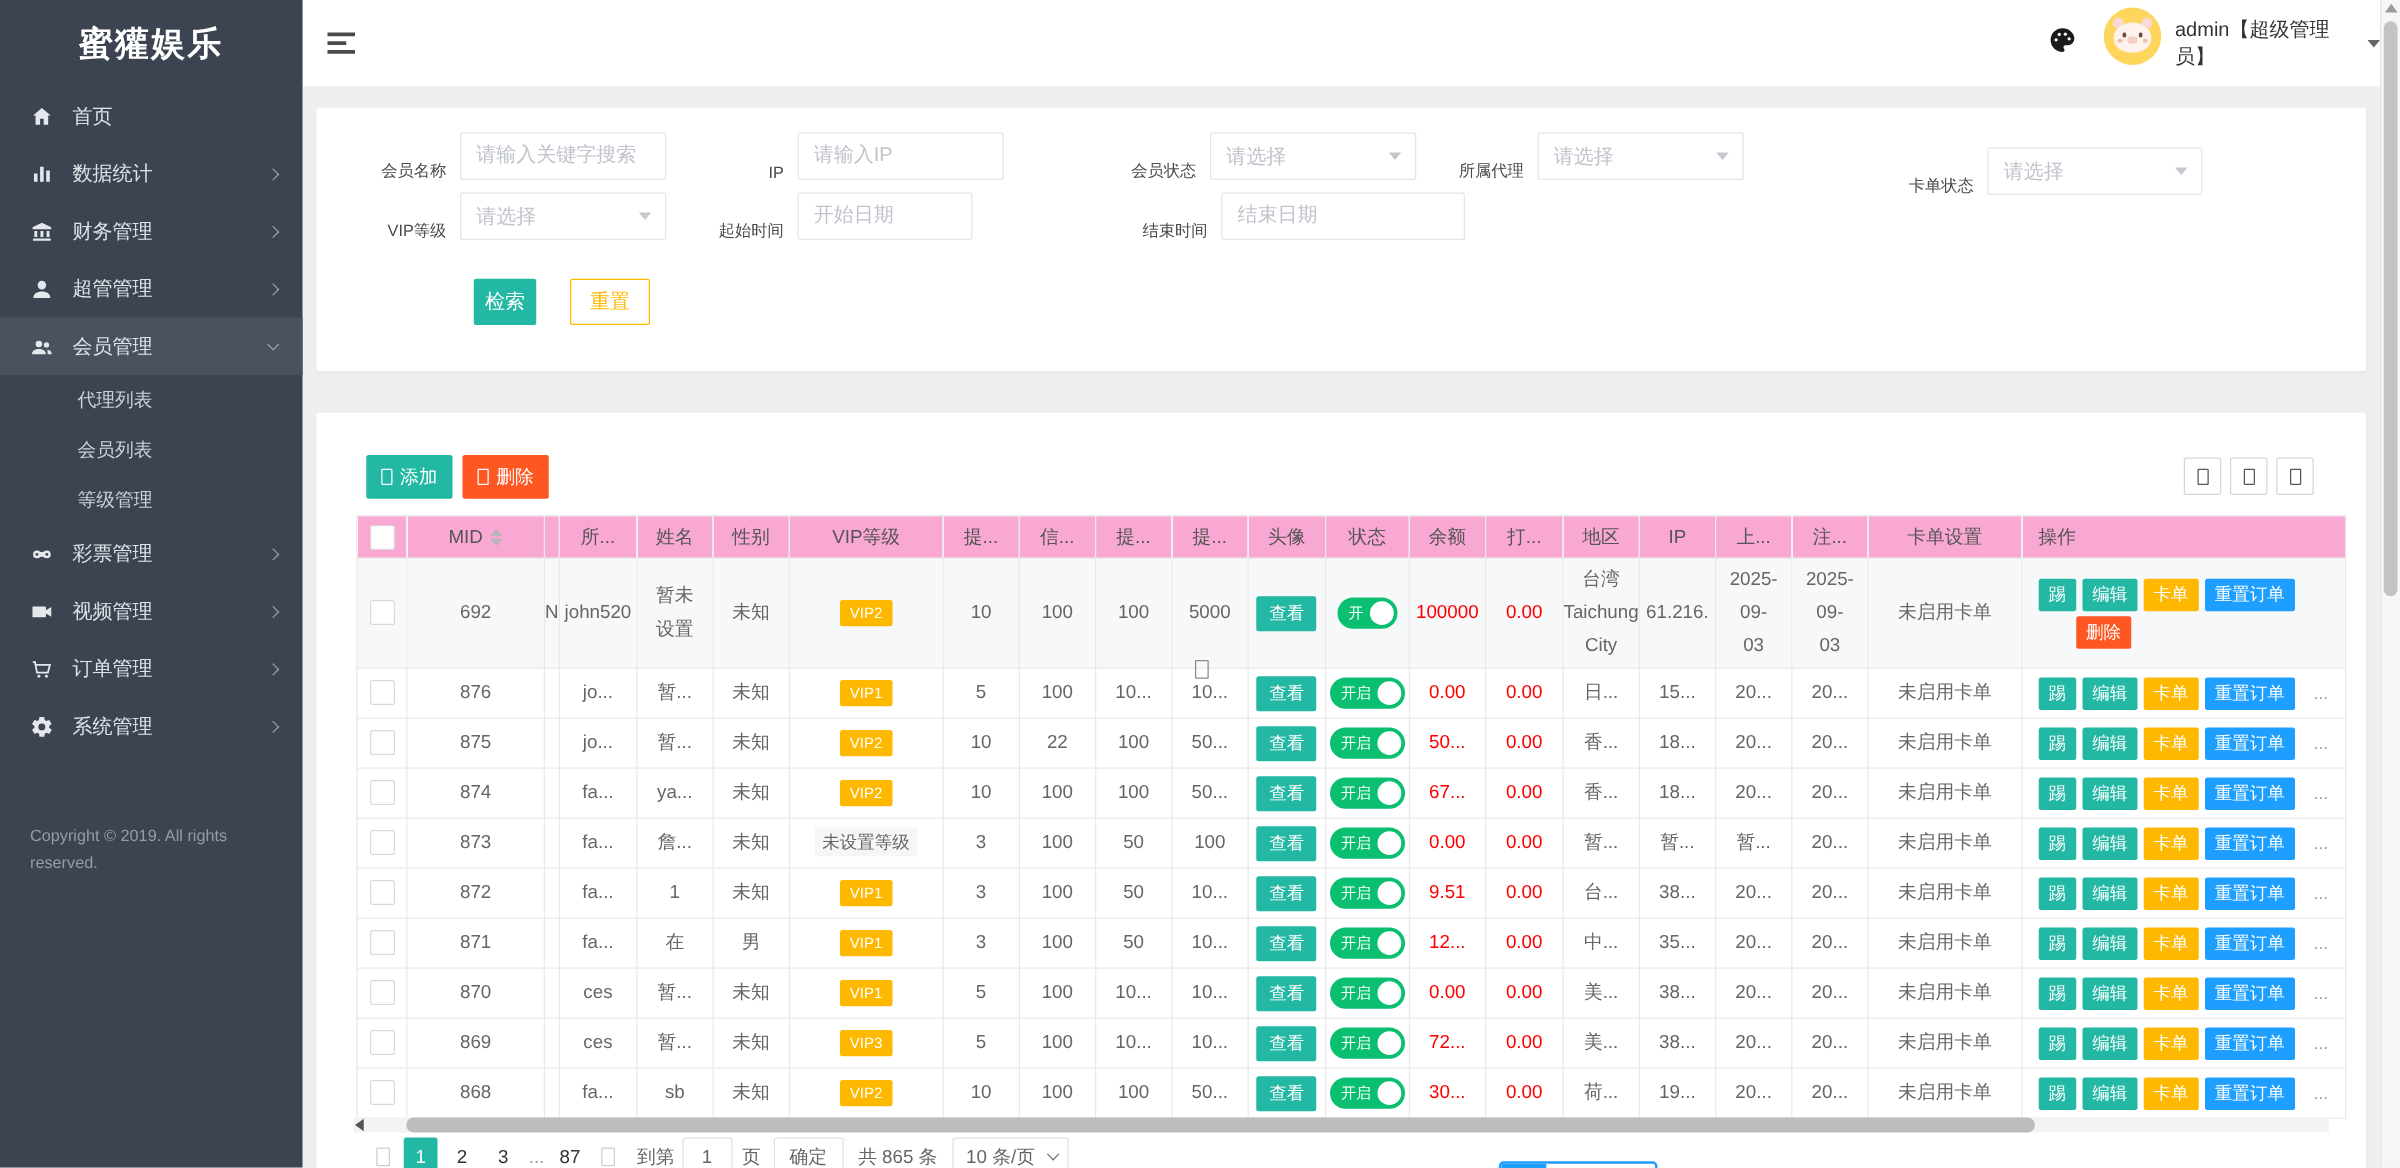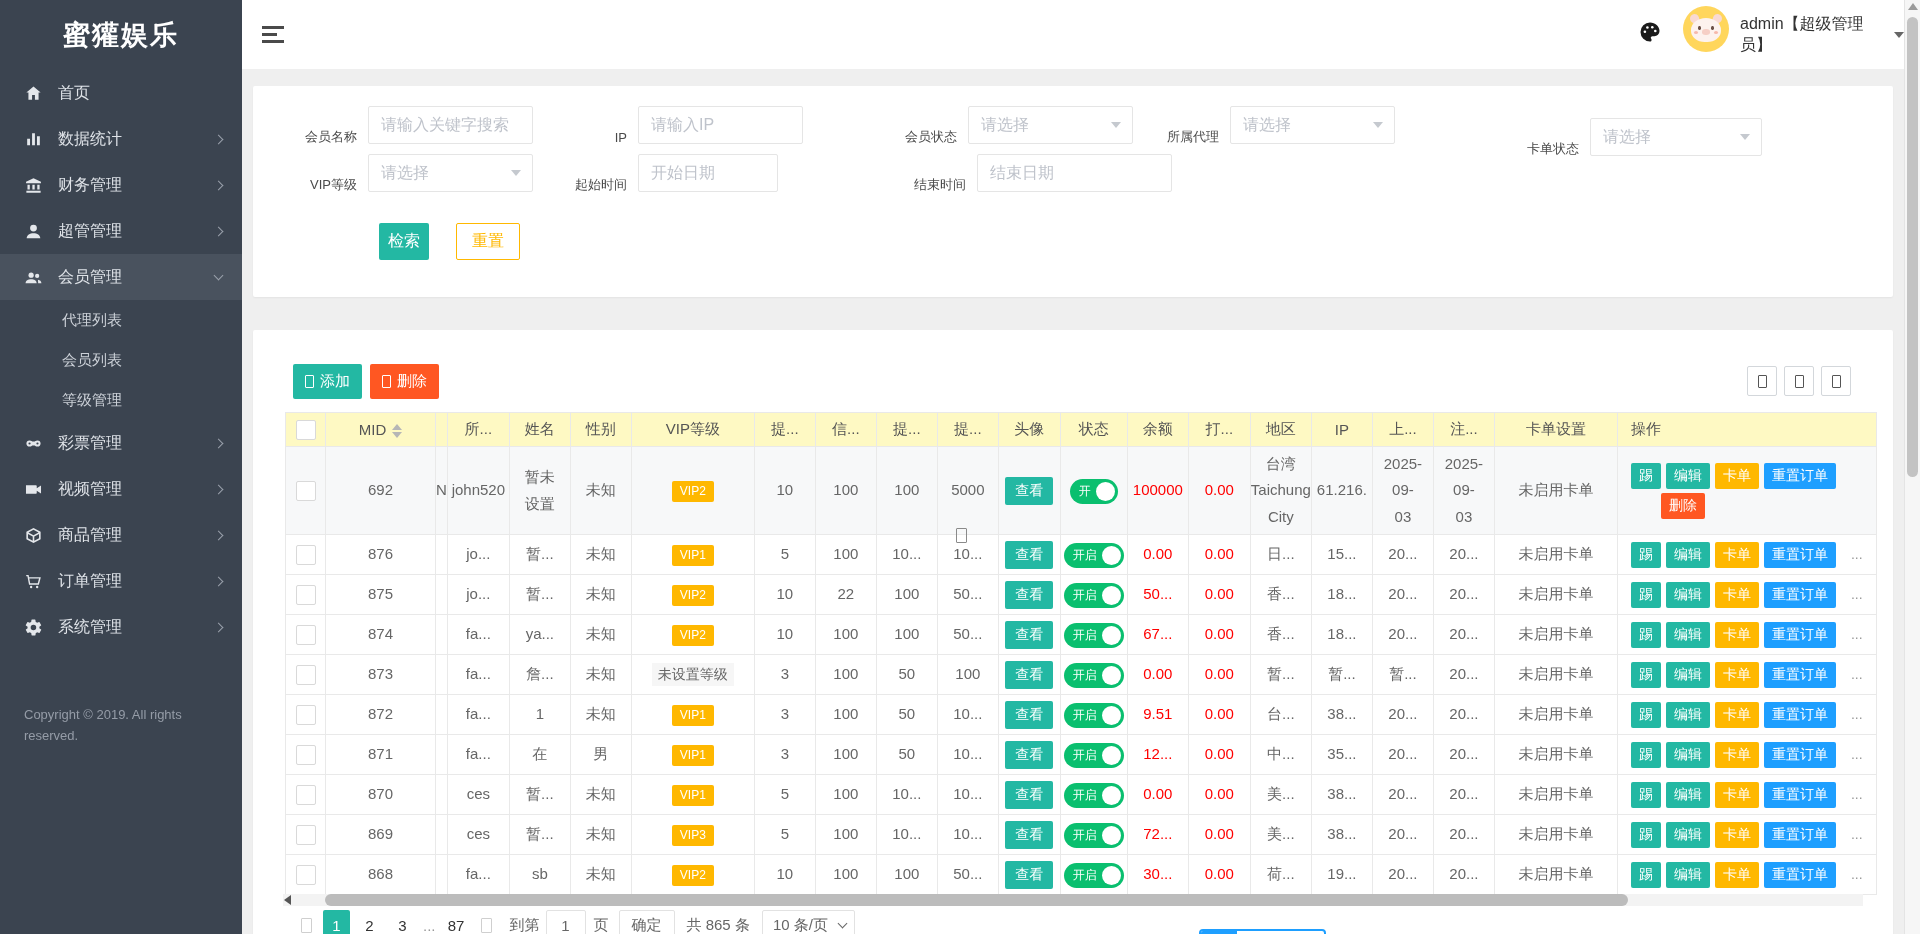--- a/index.html
+++ b/index.html
@@ -61,21 +61,21 @@
   
   .tofu { display:inline-block; width:9px; height:13px; border:1px solid currentColor; border-radius:1px; margin-right:6px; }
   #add-btn { position:absolute; left:40px; top:34px; height:35px; padding:0 12px; background:#23b8a3; color:#fff; font-size:15px; }
   #del-btn { position:absolute; left:117px; top:34px; height:35px; padding:0 12px; background:#ff5722; color:#fff; font-size:15px; }
   .tool-sq { position:absolute; top:36px; width:30px; height:30px; border:1px solid #d3d7db; border-radius:2px; background:#fff; color:#555; display:flex; align-items:center; justify-content:center; cursor:pointer; }
   .tool-sq .tofu { margin:0; }
 
   
   #tbl { position:absolute; left:32px; top:82px; border-collapse:collapse; table-layout:fixed; background:#fff; }
   #tbl th, #tbl td { border:1px solid #e9e9e9; border-top:none; text-align:center; overflow:hidden; font-weight:normal; }
-  #tbl th { height:34px; color:#555; font-size:15px; border-top:1px solid #e9e9e9; background:#fef9c3; }
+  #tbl th { height:34px; color:#555; font-size:15px; border-top:1px solid #e9e9e9; background:#f9a8d4; }
   #tbl td { height:40px; color:#666; font-size:15px; white-space:pre-line; line-height:1.75; }
   #tbl tr.tall td { height:88px; background:#f7f8f9; }
   #tbl th.ops, #tbl td.ops { text-align:left; padding-left:13px; white-space:normal; }
   .red { color:#ff0000; }
   .checkbox { display:inline-block; width:20px; height:20px; border:1px solid #d9d9d9; border-radius:2px; background:#fff; vertical-align:middle; cursor:pointer; }
   .sort { display:inline-block; vertical-align:middle; margin-left:6px; cursor:pointer; }
   .sort i { display:block; width:0; height:0; border-left:5px solid transparent; border-right:5px solid transparent; }
   .sort .up { border-bottom:6px solid #b6b6b6; margin-bottom:2px; }
   .sort .dn { border-top:6px solid #b6b6b6; }
   .badge { display:inline-block; background:#ffb800; color:#fff; font-size:12px; line-height:21px; padding:0 8px; border-radius:2px; }
@@ -176,29 +176,20 @@
         <span>彩票管理</span>
         <span class="chev right"></span>
       </div>
       <div class="sitem">
         <span class="micon">
           <svg viewBox="0 0 24 24" fill="currentColor">
             <path d="M2.5 6.5h12.6a1 1 0 011 1v2.9l5.4-3.3v9.8l-5.4-3.3v2.9a1 1 0 01-1 1H2.5z"></path>
           </svg>
         </span>
         <span>视频管理</span>
-        <span class="chev right"></span>
-      </div>
-      <div class="sitem">
-        <span class="micon">
-          <svg viewBox="0 0 24 24" fill="currentColor">
-            <path d="M12 2.4l9 5v9.2l-9 5-9-5V7.4zm0 2.3L5.6 8.2 12 11.7l6.4-3.5zM5 10v5.4l6 3.3v-5.4zm14 0l-6 3.3v5.4l6-3.3z"></path>
-          </svg>
-        </span>
-        <span>商品管理</span>
         <span class="chev right"></span>
       </div>
       <div class="sitem">
         <span class="micon">
           <svg viewBox="0 0 24 24" fill="none" stroke="currentColor" stroke-width="1.8">
             <path d="M2.8 4.6h2.3l2 10.6h11l2-7.8H6"></path>
             <circle cx="9" cy="19" r="1.5" fill="currentColor" stroke="none"></circle>
             <circle cx="16.6" cy="19" r="1.5" fill="currentColor" stroke="none"></circle>
           </svg>
         </span>

